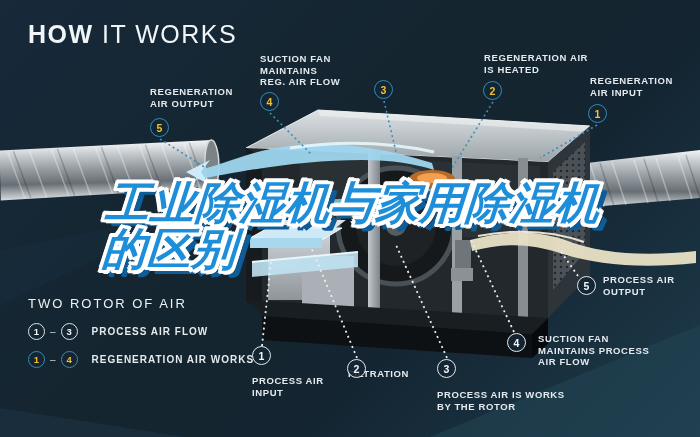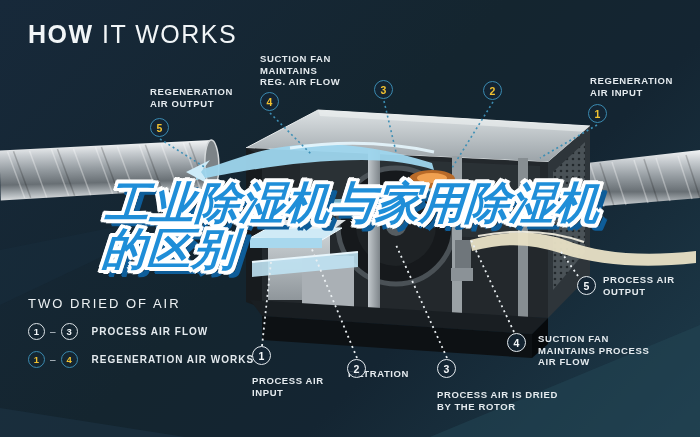--- a/index.html
+++ b/index.html
@@ -204,50 +204,52 @@
     </g>
   </svg>
 
   <div id="title"><span class="b">HOW</span><span class="l"> IT WORKS</span></div>
 
   <div class="label" style="left:150px;top:86px">REGENERATION
 AIR OUTPUT</div>
   <div class="label" style="left:260px;top:53px">SUCTION FAN
 MAINTAINS
 REG. AIR FLOW</div>
+  <div class="label" style="left:484px;top:52px">REGENERATION AIR
+IS HEATED</div>
   <div class="label" style="left:590px;top:75px">REGENERATION
 AIR INPUT</div>
 
   <div class="badge t" style="left:150px;top:118px">5</div>
   <div class="badge t" style="left:260px;top:92px">4</div>
   <div class="badge t" style="left:374px;top:80px">3</div>
   <div class="badge t" style="left:483px;top:81px">2</div>
   <div class="badge t" style="left:588px;top:104px">1</div>
 
   <div class="label" style="left:252px;top:375px">PROCESS AIR
 INPUT</div>
   <div class="label" style="left:348px;top:368px">FILTRATION</div>
-  <div class="label" style="left:437px;top:389px">PROCESS AIR IS DRIED
+  <div class="label" style="left:437px;top:389px">PROCESS AIR IS WORKS
 BY THE ROTOR</div>
   <div class="label" style="left:538px;top:333px">SUCTION FAN
 MAINTAINS PROCESS
 AIR FLOW</div>
   <div class="label" style="left:603px;top:274px">PROCESS AIR
 OUTPUT</div>
 
   <div class="badge w" style="left:252px;top:346px">1</div>
   <div class="badge w" style="left:347px;top:359px">2</div>
   <div class="badge w" style="left:437px;top:359px">3</div>
   <div class="badge w" style="left:507px;top:333px">4</div>
   <div class="badge w" style="left:577px;top:276px">5</div>
 
   <div id="headline"><span>工业除湿机与家用除湿机</span><br><span>的区别</span></div>
 
   <div id="legend">
-    <div class="head">TWO DRIED OF AIR</div>
+    <div class="head">TWO ROTOR OF AIR</div>
     <div class="leg-row">
       <span class="leg-badge w">1</span>
       <span class="leg-dash">–</span>
       <span class="leg-badge w">3</span>
       <span class="leg-label">PROCESS AIR FLOW</span>
     </div>
     <div class="leg-row">
       <span class="leg-badge t">1</span>
       <span class="leg-dash">–</span>
       <span class="leg-badge t">4</span>

